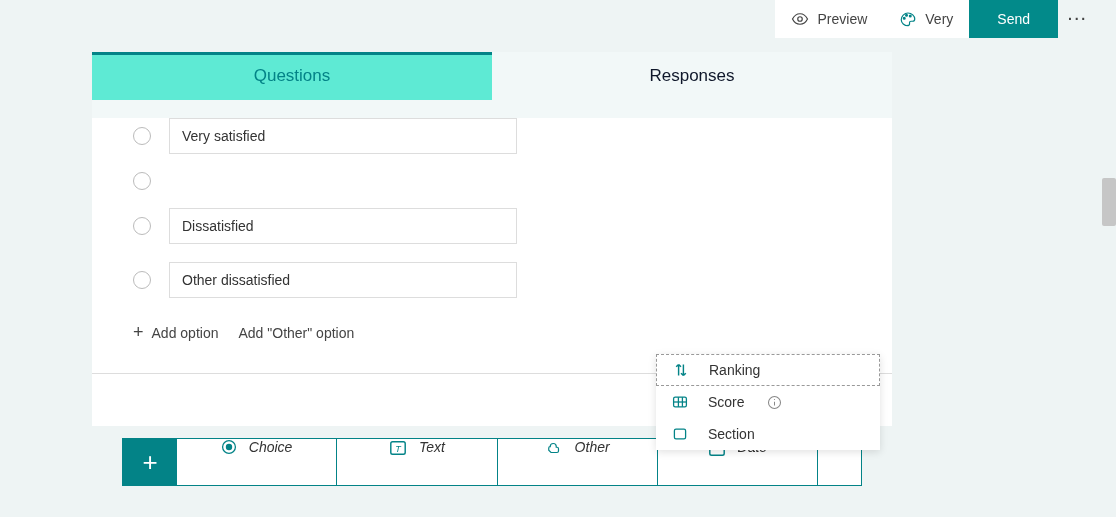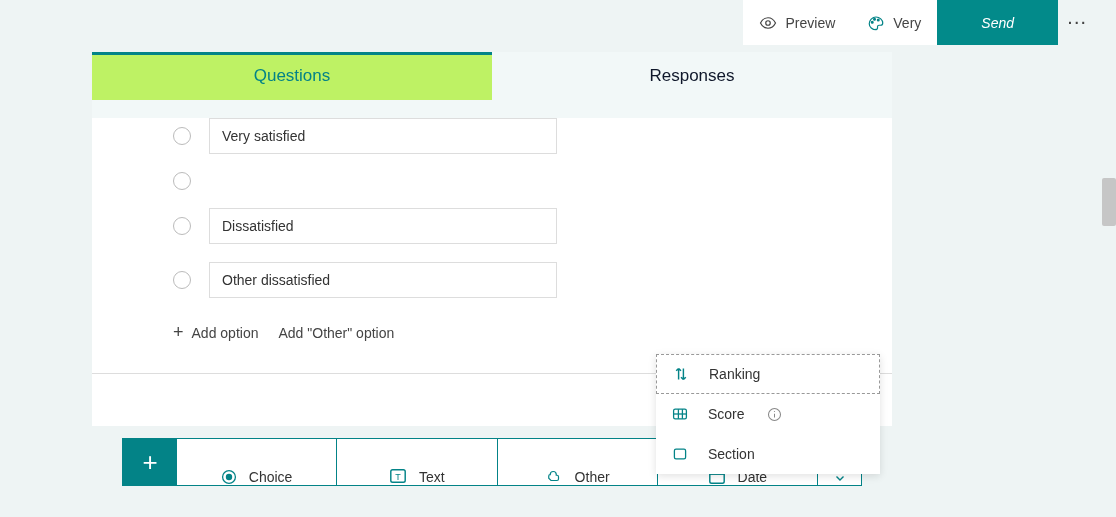--- a/index.html
+++ b/index.html
@@ -6,53 +6,53 @@
   body {
     font-family: "Segoe UI", -apple-system, sans-serif;
     background: #eef4f4;
     font-size: 14px;
     color: #333;
   }
   .app { width: 1116px; height: 517px; position: relative; overflow: hidden; }
 
   
   .topbar {
-    position: absolute; top: 0; right: 18px; height: 45px;
+    position: absolute; top: 0; right: 18px; height: 38px;
     display: flex; align-items: stretch; gap: 0;
   }
   .topbar .btn {
     display: flex; align-items: center; justify-content: center;
     padding: 0 16px; cursor: pointer; color: #444; gap: 8px;
     background: #fff;
   }
   .topbar .send-btn {
-    background: #028a8a; color: #fff; font-weight: 400; padding: 0 44px; font-style: italic;
+    background: #028a8a; color: #fff; font-weight: 400; padding: 0 28px;
   }
   .topbar .more-btn { padding: 0 10px; background: transparent; letter-spacing: 2px; font-weight: bold;}
   .topbar .ico { display: inline-flex; }
 
   
   .canvas {
     position: absolute; left: 92px; top: 52px; width: 800px;
     background: #f2f8f8;
   }
   .tabrow { display: flex; height: 48px; }
   .tab {
     flex: 1; display: flex; align-items: center; justify-content: center;
     font-size: 17px; color: #0f172a; cursor: pointer;
   }
-  .tab.active { color: #038387; background: #bef264; align-items: center; }
+  .tab.active { color: #038387; background: #5eead4; align-items: center; }
   .tab-underline {
     position: absolute; top: 0; left: 0; width: 400px; height: 3px; background: #038387;
   }
 
   .card {
     background: #fff; margin: 0;
   }
-  .opt-area { padding: 0 35px 10px 35px; background:#fff;margin-left:40px; }
+  .opt-area { padding: 0 35px 10px 35px; background:#fff; }
   .opt-row {
     display: flex; align-items: center; gap: 18px; margin: 18px 0 0 0;
   }
   .radio {
     width: 18px; height: 18px; border: 1.5px solid #bbb; border-radius: 50%;
     flex-shrink: 0; margin-left: 6px;
   }
   .opt-input {
     flex: 0 0 348px; height: 36px; border: 1px solid #ddd; padding: 0 12px;
     font-size: 14px; display: flex; align-items: center; color: #333;
@@ -83,34 +83,34 @@
     background: #fff; display: flex; align-items: stretch; height: 48px;
     position: absolute; left: 122px; top: 438px; width: 740px;
     border: 1px solid #038387;
   }
   .typebar .addbtn {
     width: 54px; background: #038387; color: #fff; display: flex;
     align-items: center; justify-content: center; font-size: 26px; cursor: pointer;
     flex-shrink:0;
   }
   .typebar .item {
-    flex: 1; display: flex; align-items: flex-end; justify-content: center;
-    gap: 12px; border-left: 1px solid #038387; cursor: pointer; color: #333;
+    flex: 1; display: flex; align-items: flex-start; justify-content: center;
+    gap: 12px; border-left: 1px solid #038387; cursor: pointer; color: #333; font-style: italic;
   }
   .typebar .item .ico { color: #038387; display:inline-flex;}
   .typebar .item.first { border-left: none; }
 
   
   .menu {
     position: absolute; left: 656px; top: 354px; width: 224px;
     background: #fff; box-shadow: 0 2px 8px rgba(0,0,0,.12);
     display: flex; flex-direction: column;
   }
   .menu .mitem {
-    height: 40px; display: flex; align-items: center; gap: 18px;
+    height: 32px; display: flex; align-items: center; gap: 18px;
     padding: 12px 16px; cursor: pointer; color: #333; position: relative;
   }
   .menu .mitem.hover { border: 1px dashed #999; }
   .menu .mitem .ico { color: #038387; display:inline-flex; width:18px;}
   .menu .info-ico { color:#888; display:inline-flex;}
 
   
   .scroll-thumb {
     position: absolute; right: 0; top: 178px; width: 14px; height: 48px;
     background: #c6c6c6; border-radius: 2px;

